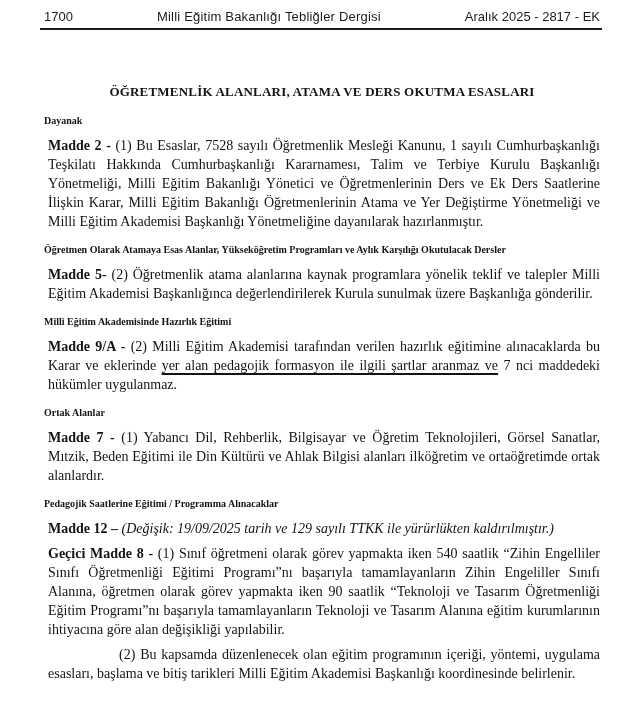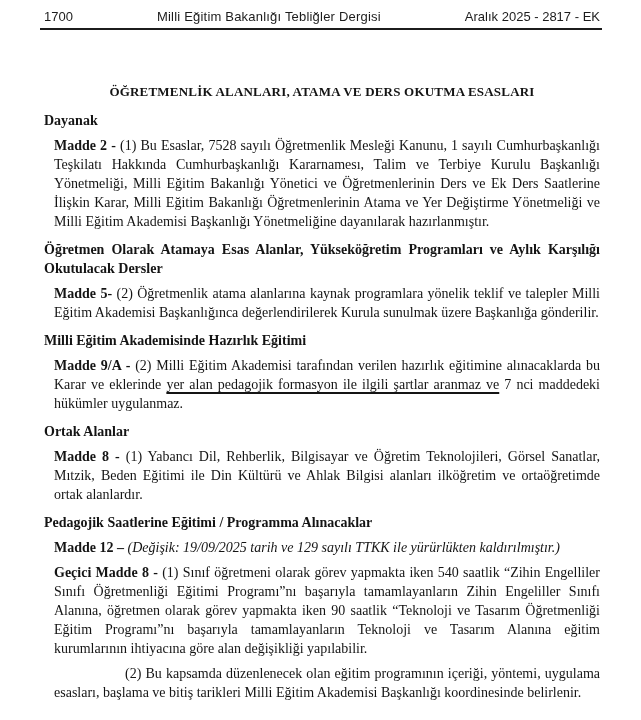--- a/index.html
+++ b/index.html
@@ -40,28 +40,28 @@
   }
   .title {
     font-size: 13px;
     font-weight: bold;
     text-align: center;
     margin: 52px 0 0 0;
     line-height: 20px;
     letter-spacing: 0.2px;
   }
   .shead {
-    font-size: 14px;
+    font-size: 10px;
     font-weight: bold;
     margin: 9px 0 0 0;
     line-height: 19px;
     text-align: justify;
   }
   .para {
-    margin: 6px 0 0 10px;
+    margin: 6px 0 0 4px;
   }
   .para b { font-weight: bold; }
   .underlined {
     text-decoration: underline;
     text-decoration-thickness: 1.5px;
     text-underline-offset: 3px;
   }
   .italic { font-style: italic; }
   .indent { text-indent: 71px; }
 </style>
@@ -84,21 +84,21 @@
     <h3 class="shead">Dayanak</h3>
     <p class="para"><b>Madde 2 - </b><span>(1) Bu Esaslar, 7528 sayılı Öğretmenlik Mesleği Kanunu, 1 sayılı Cumhurbaşkanlığı Teşkilatı Hakkında Cumhurbaşkanlığı Kararnamesı, Talim ve Terbiye Kurulu Başkanlığı Yönetmeliği, Milli Eğitim Bakanlığı Yönetici ve Öğretmenlerinin Ders ve Ek Ders Saatlerine İlişkin Karar, Milli Eğitim Bakanlığı Öğretmenlerinin Atama ve Yer Değiştirme Yönetmeliği ve Milli Eğitim Akademisi Başkanlığı Yönetmeliğine dayanılarak hazırlanmıştır.</span></p>
 
     <h3 class="shead">Öğretmen Olarak Atamaya Esas Alanlar, Yükseköğretim Programları ve Aylık Karşılığı Okutulacak Dersler</h3>
     <p class="para"><b>Madde 5- </b><span>(2) Öğretmenlik atama alanlarına kaynak programlara yönelik teklif ve talepler Milli Eğitim Akademisi Başkanlığınca değerlendirilerek Kurula sunulmak üzere Başkanlığa gönderilir.</span></p>
 
     <h3 class="shead">Milli Eğitim Akademisinde Hazırlık Eğitimi</h3>
     <p class="para"><b>Madde 9/A - </b><span>(2) Milli Eğitim Akademisi tarafından verilen hazırlık eğitimine alınacaklarda bu Karar ve eklerinde </span><span class="underlined">yer alan pedagojik formasyon ile ilgili şartlar aranmaz ve</span><span> 7 nci maddedeki hükümler uygulanmaz.</span></p>
 
     <h3 class="shead">Ortak Alanlar</h3>
-    <p class="para"><b>Madde 8 - </b><span>(1) Yabancı Dil, Rehberlik, Bilgisayar ve Öğretim Teknolojileri, Görsel Sanatlar, Mıtzik, Beden Eğitimi ile Din Kültürü ve Ahlak Bilgisi alanları ilköğretim ve ortaöğretimde ortak alanlardır.</span></p>
+    <p class="para"><b>Madde 7 - </b><span>(1) Yabancı Dil, Rehberlik, Bilgisayar ve Öğretim Teknolojileri, Görsel Sanatlar, Mıtzik, Beden Eğitimi ile Din Kültürü ve Ahlak Bilgisi alanları ilköğretim ve ortaöğretimde ortak alanlardır.</span></p>
 
     <h3 class="shead">Pedagojik Saatlerine Eğitimi / Programma Alınacaklar</h3>
     <p class="para"><b>Madde 12 – </b><span class="italic">(Değişik: 19/09/2025 tarih ve 129 sayılı TTKK ile yürürlükten kaldırılmıştır.)</span></p>
 
     <p class="para"><b>Geçici Madde 8 - </b><span>(1) Sınıf öğretmeni olarak görev yapmakta iken 540 saatlik “Zihin Engelliler Sınıfı Öğretmenliği Eğitimi Programı”nı başarıyla tamamlayanların Zihin Engeliller Sınıfı Alanına, öğretmen olarak görev yapmakta iken 90 saatlik “Teknoloji ve Tasarım Öğretmenliği Eğitim Programı”nı başarıyla tamamlayanların Teknoloji ve Tasarım Alanına eğitim kurumlarının ihtiyacına göre alan değişikliği yapılabilir.</span></p>
 
     <p class="para indent"><span>(2) Bu kapsamda düzenlenecek olan eğitim programının içeriği, yöntemi, uygulama esasları, başlama ve bitiş tarikleri Milli Eğitim Akademisi Başkanlığı koordinesinde belirlenir.</span></p>
 
   </div>
 </div>

